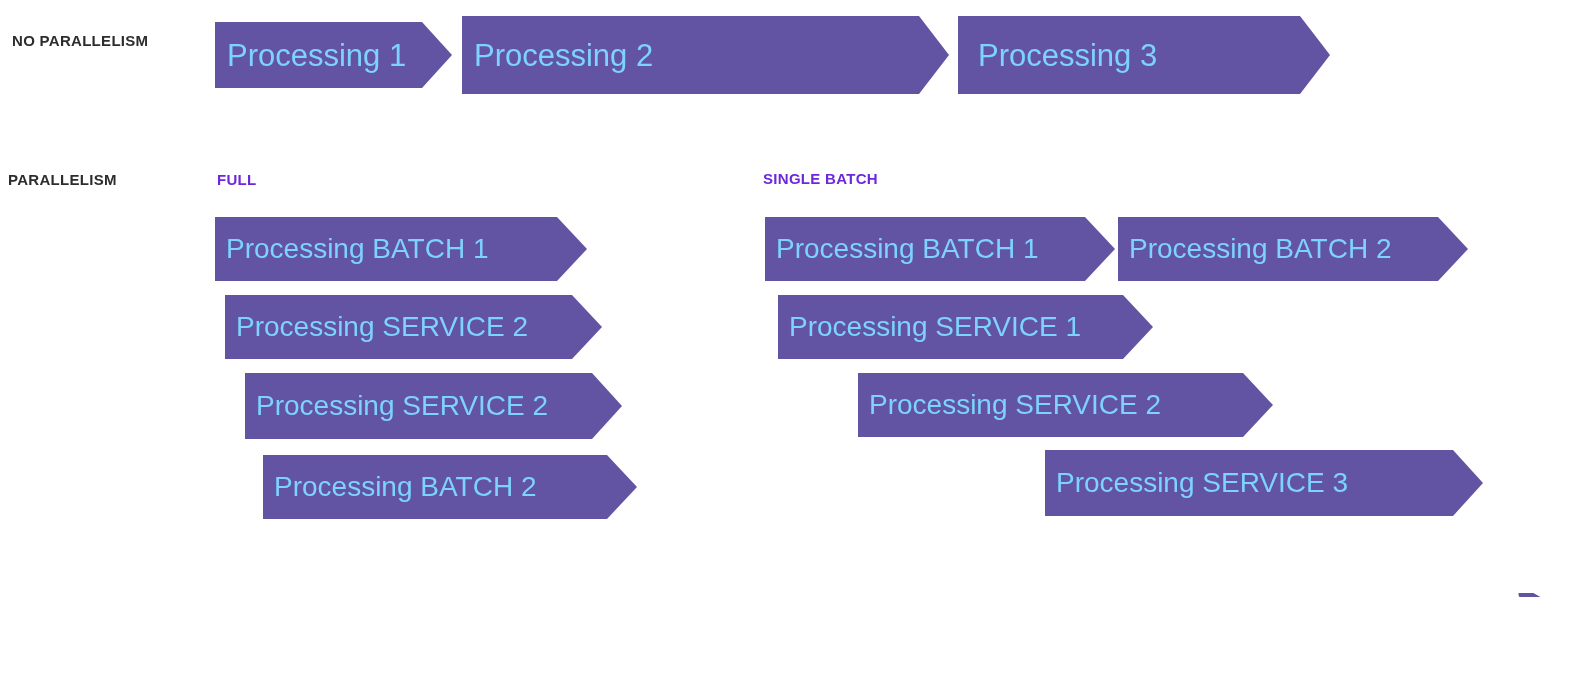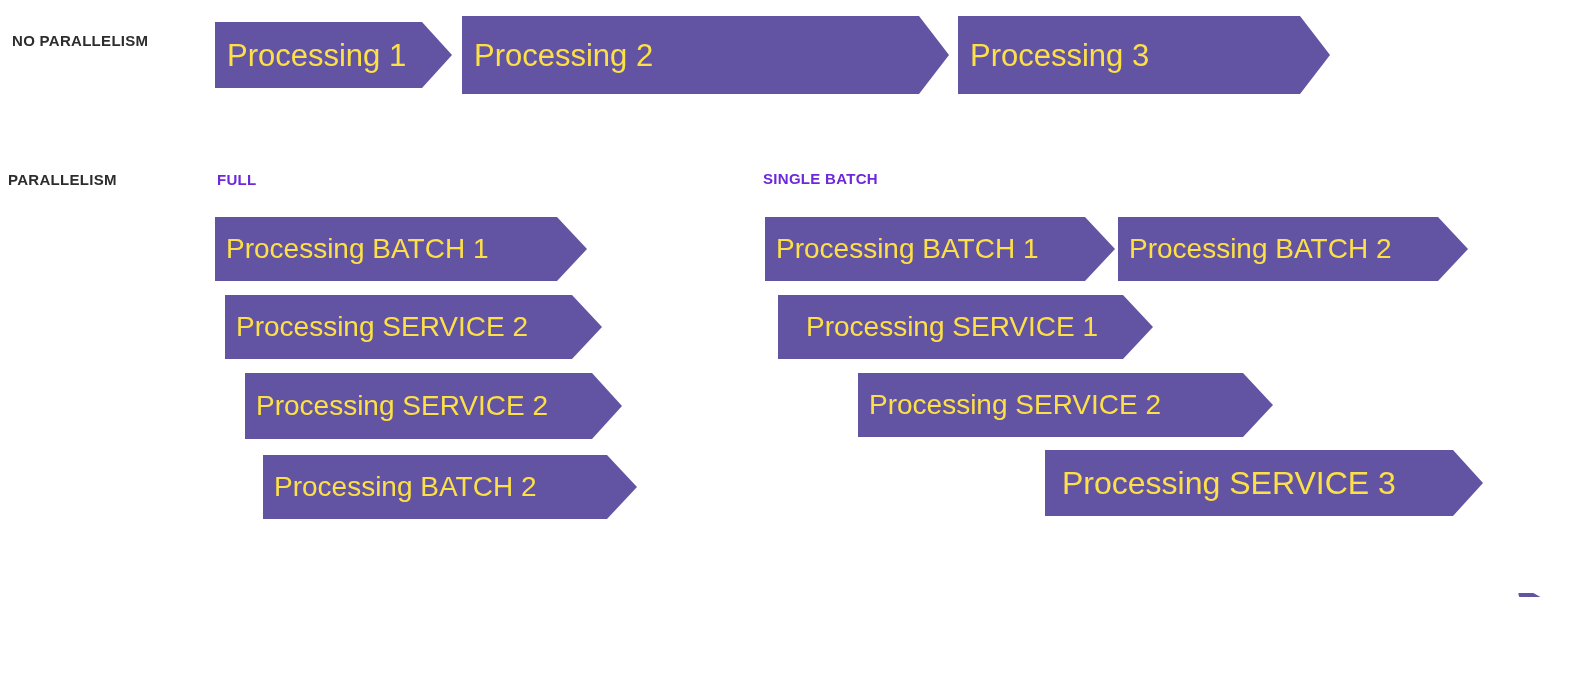--- a/index.html
+++ b/index.html
@@ -37,21 +37,21 @@
     color: #6d28d9;
     white-space: nowrap;
   }
 
   
   .chev {
     position: absolute;
     display: flex;
     align-items: center;
     box-sizing: border-box;
-    color: #fde047;
+    color: #7dd3fc;
     font-family: "Liberation Sans", sans-serif;
     font-weight: normal;
     white-space: nowrap;
     overflow: hidden;
   }
   .chev .chev-label {
     display: block;
     line-height: 1;
   }
 
@@ -81,48 +81,48 @@
 
   <div class="group-label" id="lbl-single" style="left: 763px; top: 170px;">SINGLE BATCH</div>
 
   <div id="chev-layer">
       <div class="chev" style="left: 215px; top: 22px; width: 237px; height: 66px; background: rgb(98, 83, 163); font-size: 31px; padding-left: 12px; padding-right: 36px; clip-path: polygon(0px 0px, calc(100% - 30px) 0px, 100% 50%, calc(100% - 30px) 100%, 0px 100%);">
         <span class="chev-label">Processing 1</span>
       </div>
       <div class="chev" style="left: 462px; top: 16px; width: 487px; height: 78px; background: rgb(98, 83, 163); font-size: 31px; padding-left: 12px; padding-right: 36px; clip-path: polygon(0px 0px, calc(100% - 30px) 0px, 100% 50%, calc(100% - 30px) 100%, 0px 100%);">
         <span class="chev-label">Processing 2</span>
       </div>
-      <div class="chev" style="left: 958px; top: 16px; width: 372px; height: 78px; background: rgb(98, 83, 163); font-size: 31px; padding-left: 12px; padding-right: 36px; clip-path: polygon(0px 0px, calc(100% - 30px) 0px, 100% 50%, calc(100% - 30px) 100%, 0px 100%);">
+      <div class="chev" style="left: 958px; top: 16px; width: 372px; height: 78px; background: rgb(98, 83, 163); font-size: 31px; padding-left: 20px; padding-right: 36px; clip-path: polygon(0px 0px, calc(100% - 30px) 0px, 100% 50%, calc(100% - 30px) 100%, 0px 100%);">
         <span class="chev-label">Processing 3</span>
       </div>
       <div class="chev" style="left: 215px; top: 217px; width: 372px; height: 64px; background: rgb(98, 83, 163); font-size: 28px; padding-left: 11px; padding-right: 36px; clip-path: polygon(0px 0px, calc(100% - 30px) 0px, 100% 50%, calc(100% - 30px) 100%, 0px 100%);">
         <span class="chev-label">Processing BATCH 1</span>
       </div>
       <div class="chev" style="left: 225px; top: 295px; width: 377px; height: 64px; background: rgb(98, 83, 163); font-size: 28px; padding-left: 11px; padding-right: 36px; clip-path: polygon(0px 0px, calc(100% - 30px) 0px, 100% 50%, calc(100% - 30px) 100%, 0px 100%);">
         <span class="chev-label">Processing SERVICE 2</span>
       </div>
       <div class="chev" style="left: 245px; top: 373px; width: 377px; height: 66px; background: rgb(98, 83, 163); font-size: 28px; padding-left: 11px; padding-right: 36px; clip-path: polygon(0px 0px, calc(100% - 30px) 0px, 100% 50%, calc(100% - 30px) 100%, 0px 100%);">
         <span class="chev-label">Processing SERVICE 2</span>
       </div>
       <div class="chev" style="left: 263px; top: 455px; width: 374px; height: 64px; background: rgb(98, 83, 163); font-size: 28px; padding-left: 11px; padding-right: 36px; clip-path: polygon(0px 0px, calc(100% - 30px) 0px, 100% 50%, calc(100% - 30px) 100%, 0px 100%);">
         <span class="chev-label">Processing BATCH 2</span>
       </div>
       <div class="chev" style="left: 765px; top: 217px; width: 350px; height: 64px; background: rgb(98, 83, 163); font-size: 28px; padding-left: 11px; padding-right: 36px; clip-path: polygon(0px 0px, calc(100% - 30px) 0px, 100% 50%, calc(100% - 30px) 100%, 0px 100%);">
         <span class="chev-label">Processing BATCH 1</span>
       </div>
       <div class="chev" style="left: 1118px; top: 217px; width: 350px; height: 64px; background: rgb(98, 83, 163); font-size: 28px; padding-left: 11px; padding-right: 36px; clip-path: polygon(0px 0px, calc(100% - 30px) 0px, 100% 50%, calc(100% - 30px) 100%, 0px 100%);">
         <span class="chev-label">Processing BATCH 2</span>
       </div>
-      <div class="chev" style="left: 778px; top: 295px; width: 375px; height: 64px; background: rgb(98, 83, 163); font-size: 28px; padding-left: 28px; padding-right: 36px; clip-path: polygon(0px 0px, calc(100% - 30px) 0px, 100% 50%, calc(100% - 30px) 100%, 0px 100%);">
+      <div class="chev" style="left: 778px; top: 295px; width: 375px; height: 64px; background: rgb(98, 83, 163); font-size: 28px; padding-left: 11px; padding-right: 36px; clip-path: polygon(0px 0px, calc(100% - 30px) 0px, 100% 50%, calc(100% - 30px) 100%, 0px 100%);">
         <span class="chev-label">Processing SERVICE 1</span>
       </div>
       <div class="chev" style="left: 858px; top: 373px; width: 415px; height: 64px; background: rgb(98, 83, 163); font-size: 28px; padding-left: 11px; padding-right: 36px; clip-path: polygon(0px 0px, calc(100% - 30px) 0px, 100% 50%, calc(100% - 30px) 100%, 0px 100%);">
         <span class="chev-label">Processing SERVICE 2</span>
       </div>
-      <div class="chev" style="left: 1045px; top: 450px; width: 438px; height: 66px; background: rgb(98, 83, 163); font-size: 32px; padding-left: 17px; padding-right: 36px; clip-path: polygon(0px 0px, calc(100% - 30px) 0px, 100% 50%, calc(100% - 30px) 100%, 0px 100%);">
+      <div class="chev" style="left: 1045px; top: 450px; width: 438px; height: 66px; background: rgb(98, 83, 163); font-size: 28px; padding-left: 11px; padding-right: 36px; clip-path: polygon(0px 0px, calc(100% - 30px) 0px, 100% 50%, calc(100% - 30px) 100%, 0px 100%);">
         <span class="chev-label">Processing SERVICE 3</span>
       </div>
     </div>
 
   <div class="time-label" id="time-lbl" style="left: 33px; top: 603px;">Time</div>
 
   <div class="time-axis" id="time-ax" style="left: 120px; top: 593px;">
     <svg width="1462" height="52" viewBox="0 0 1462 52" aria-hidden="true">
       <line x1="0" y1="26" x2="1432" y2="26" stroke="#6253a3" stroke-width="9" stroke-linecap="butt"></line>
       <polyline points="1404,1 1448,26 1404,51" fill="none" stroke="#6253a3" stroke-width="11" stroke-linecap="round" stroke-linejoin="round"></polyline>

